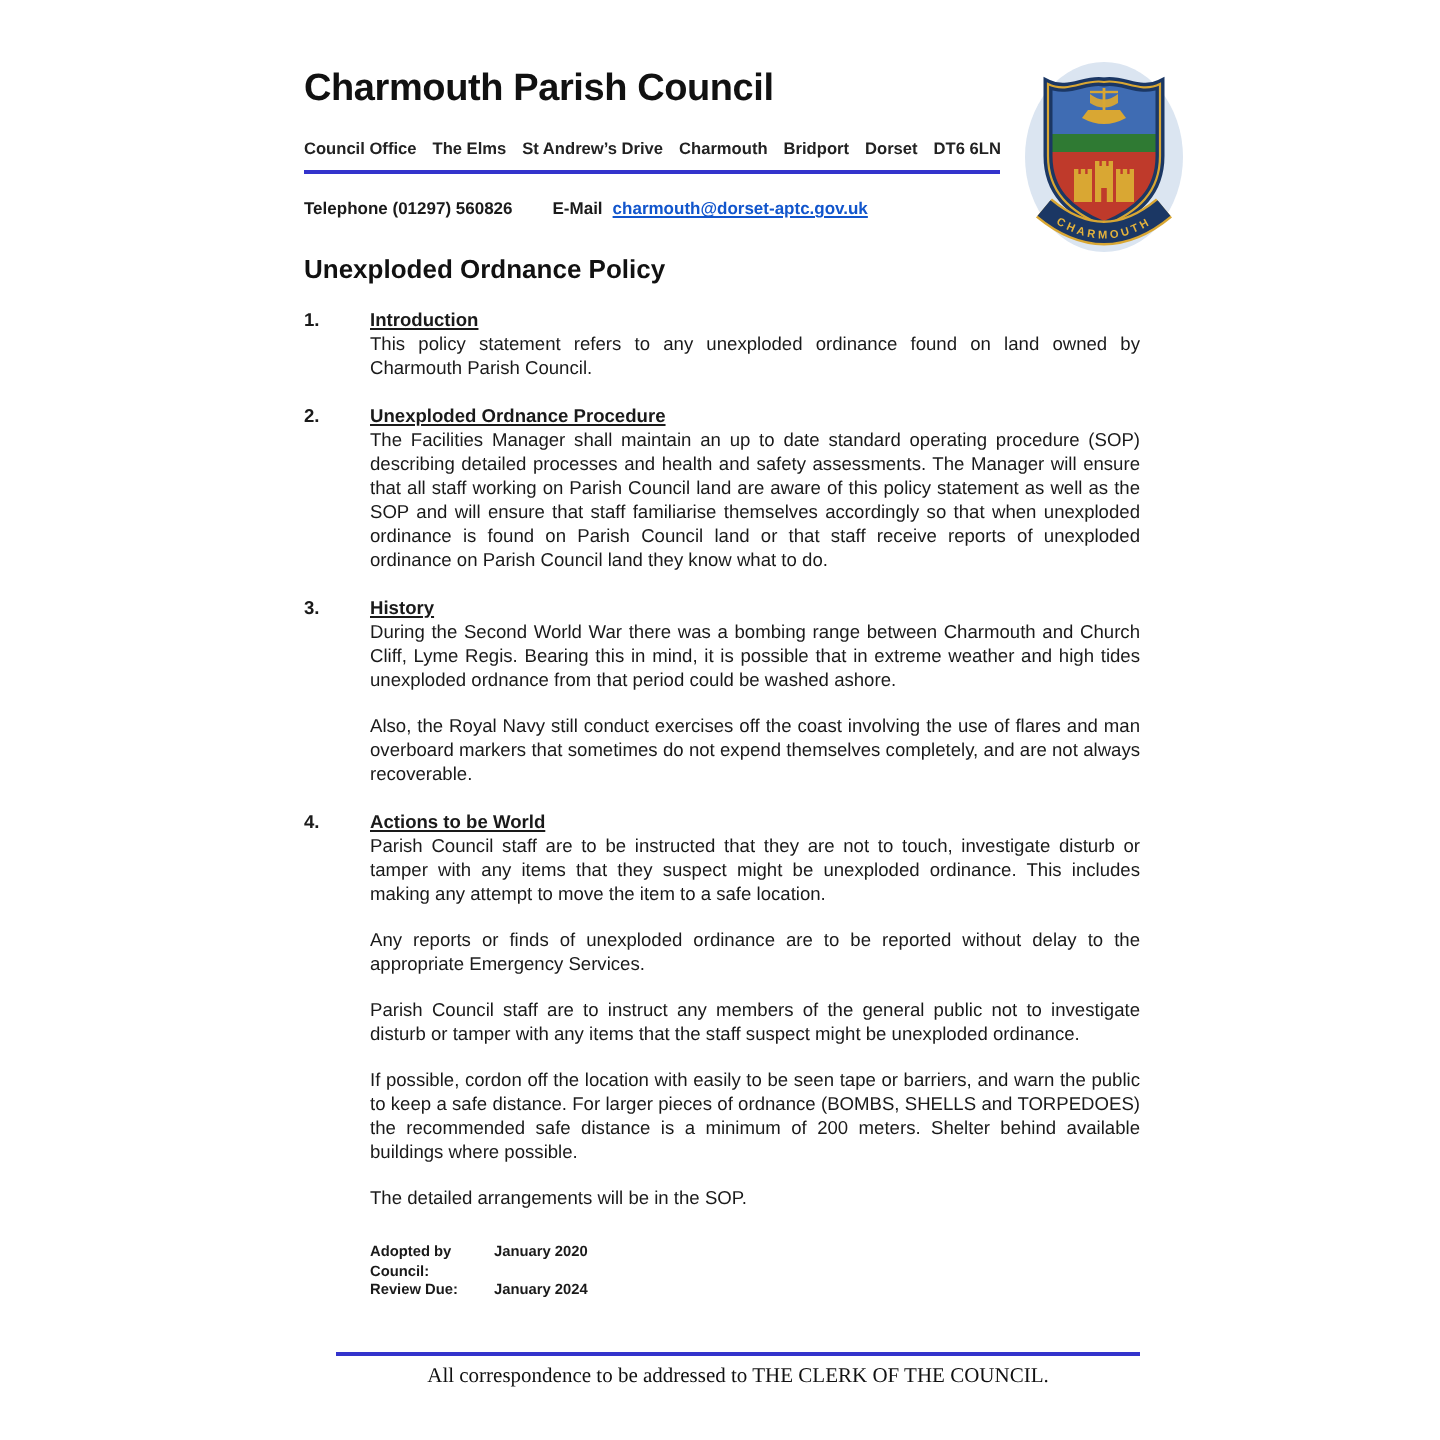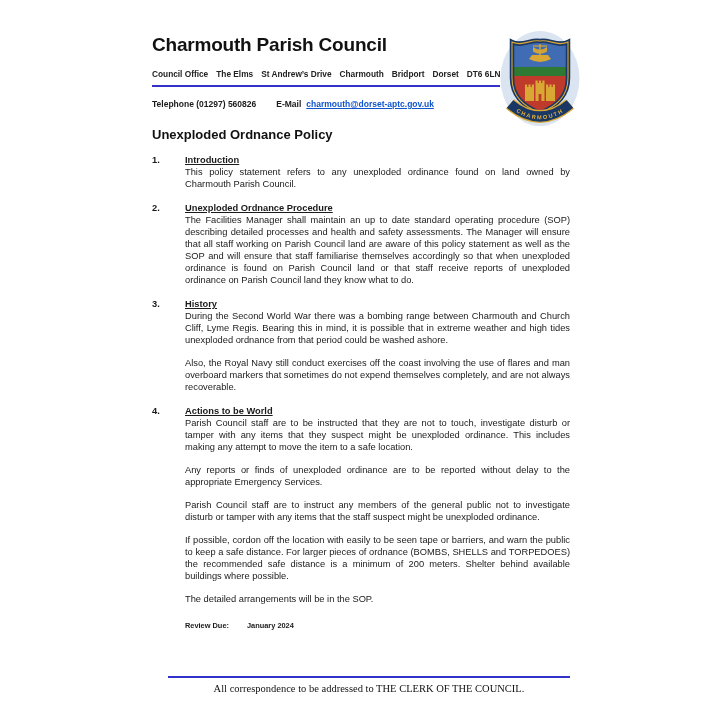--- a/index.html
+++ b/index.html
@@ -7,21 +7,21 @@
   body {
     background:#ffffff;
     font-family:"Liberation Sans", sans-serif;
     color:#1a1a1a;
     position:relative;
     overflow:hidden;
   }
   .page { position:absolute; inset:0; padding:34px 150px 0 152px; }
 
   
-  .header-row { display:flex; justify-content:space-between; align-items:flex-start; }
+  .header-row { display:flex; justify-content:space-between; align-items:flex-start;gap:12px; }
   .head-left { width:358px; }
   .org-title { font-size:19px; font-weight:bold; letter-spacing:-0.2px; color:#111; }
   .address { display:flex; gap:8px; flex-wrap:nowrap; white-space:nowrap;
              font-size:8.3px; font-weight:bold; margin-top:13px; color:#222; }
   .rule { height:2px; background:var(--rule-blue,#3333cc); margin-top:6px; }
   .contact { margin-top:12px; font-size:8.5px; font-weight:bold; display:flex; align-items:baseline; }
   .contact .tel { margin-right:20px; }
   .contact .email-label { margin-right:5px; }
   a.email { color:var(--link-blue,#1155cc); text-decoration:underline; font-weight:bold; cursor:pointer; }
   .crest { width:80px; height:97px; margin-top:-4px; flex:none; }
@@ -156,20 +156,24 @@
           <p>Any reports or finds of unexploded ordinance are to be reported without delay to the appropriate Emergency Services.</p>
           <p>Parish Council staff are to instruct any members of the general public not to investigate disturb or tamper with any items that the staff suspect might be unexploded ordinance.</p>
           <p>If possible, cordon off the location with easily to be seen tape or barriers, and warn the public to keep a safe distance.  For larger pieces of ordnance (BOMBS, SHELLS and TORPEDOES) the recommended safe distance is a minimum of 200 meters.  Shelter behind available buildings where possible.</p>
           <p>The detailed arrangements will be in the SOP.</p>
         </div>
       </div>
     </div>
 
   <div class="meta" id="meta">
       <div class="row">
+        <span class="label">Adopted by Council:</span>
+        <span class="value">January 2020</span>
+      </div>
+      <div class="row">
         <span class="label">Review Due:</span>
         <span class="value">January 2024</span>
       </div>
     </div>
 
   <div class="footer">
     <div class="rule"></div>
     <div class="footer-text">All correspondence to be addressed to THE CLERK OF THE COUNCIL.</div>
   </div>
 

